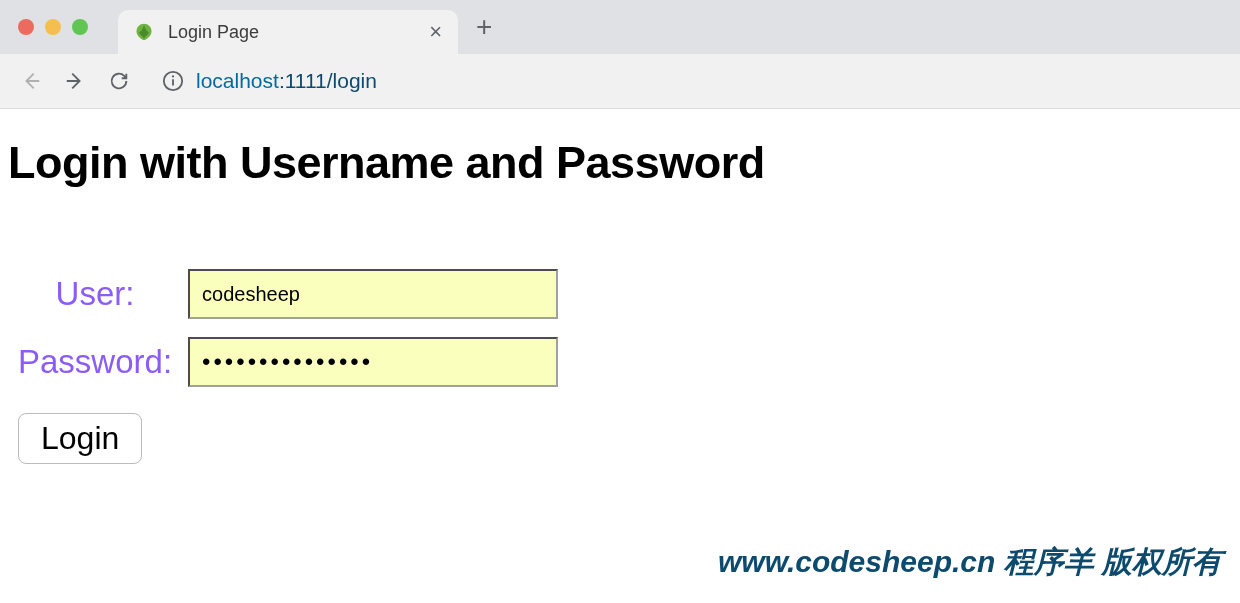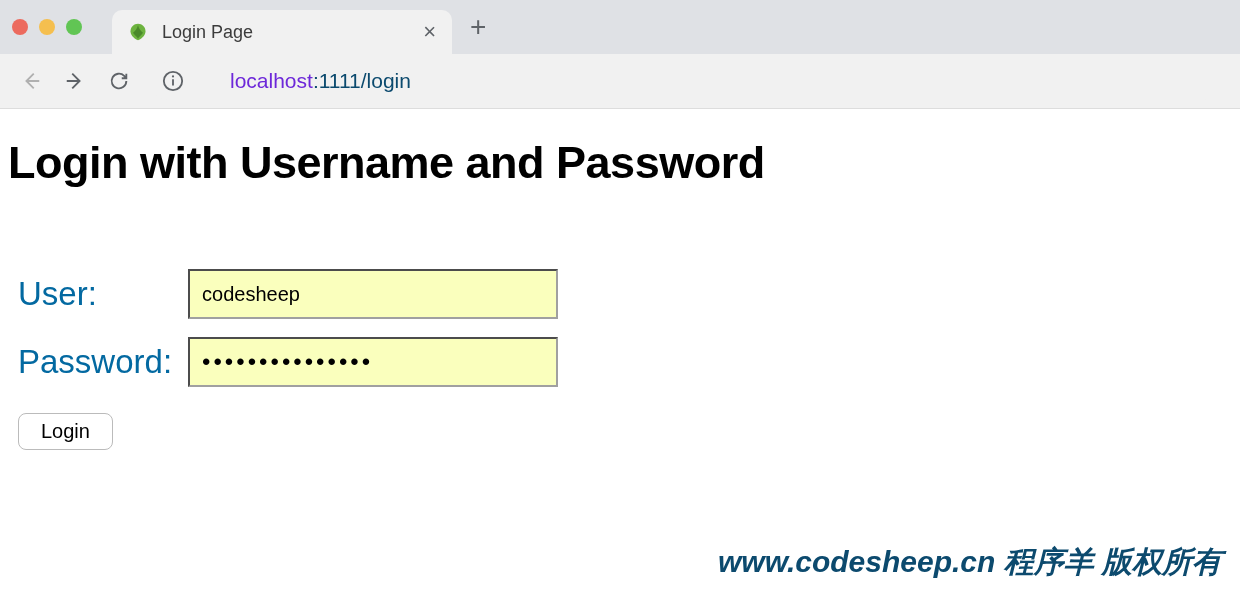--- a/index.html
+++ b/index.html
@@ -17,21 +17,21 @@
     }
     
     .browser-chrome {
       background: #f1f1f1;
       border-bottom: 1px solid #ddd;
     }
     .tab-bar {
       display: flex;
       align-items: center;
       height: 54px;
-      padding-left: 12px;
+      padding-left: 18px;
       background: #dfe1e5;
     }
     .traffic-lights {
       display: flex;
       gap: 11px;
       align-items: center;
       margin-right: 30px;
     }
     .tl {
       width: 16px;
@@ -117,21 +117,21 @@
       height: 22px;
       display: flex;
       align-items: center;
       justify-content: center;
       color: #5f6368;
     }
     .url {
       font-size: 21px;
       flex: 1;
     }
-    .url-host { color: #6d28d9; margin-left: 34px; }
+    .url-host { color: #0369a1; }
     .url-path { color: #0c4a6e; }
     
     .page {
       padding: 28px 8px;
     }
     .page h1 {
       font-size: 45px;
       font-weight: 700;
       color: #000;
       margin-bottom: 62px;
@@ -140,42 +140,43 @@
     .form-table {
       border-collapse: separate;
       border-spacing: 0 18px;
       margin-left: 10px;
     }
     .form-table td {
       vertical-align: middle;
     }
     .form-label {
       font-size: 33px;
-      color: #0369a1;
+      color: #8b5cf6;
       padding-right: 16px;
       white-space: nowrap;
+      text-align: center;
     }
     .form-input {
       width: 370px;
       height: 50px;
       font-size: 20px;
       padding: 4px 12px;
       background: #faffbd;
       border: 2px inset #a0a0a0;
       font-family: Arial, sans-serif;
       letter-spacing: 0px;
     }
     .form-input[type="password"] {
       letter-spacing: 3px;
       font-size: 24px;
     }
     .login-btn {
       margin-top: 8px;
       margin-left: 10px;
-      font-size: 20px;
+      font-size: 32px;
       padding: 6px 22px;
       background: #fff;
       border: 1px solid #bbb;
       border-radius: 8px;
       cursor: pointer;
       font-family: -apple-system, BlinkMacSystemFont, "Segoe UI", Helvetica, Arial, sans-serif;
     }
     .watermark {
       position: absolute;
       bottom: 20px;

